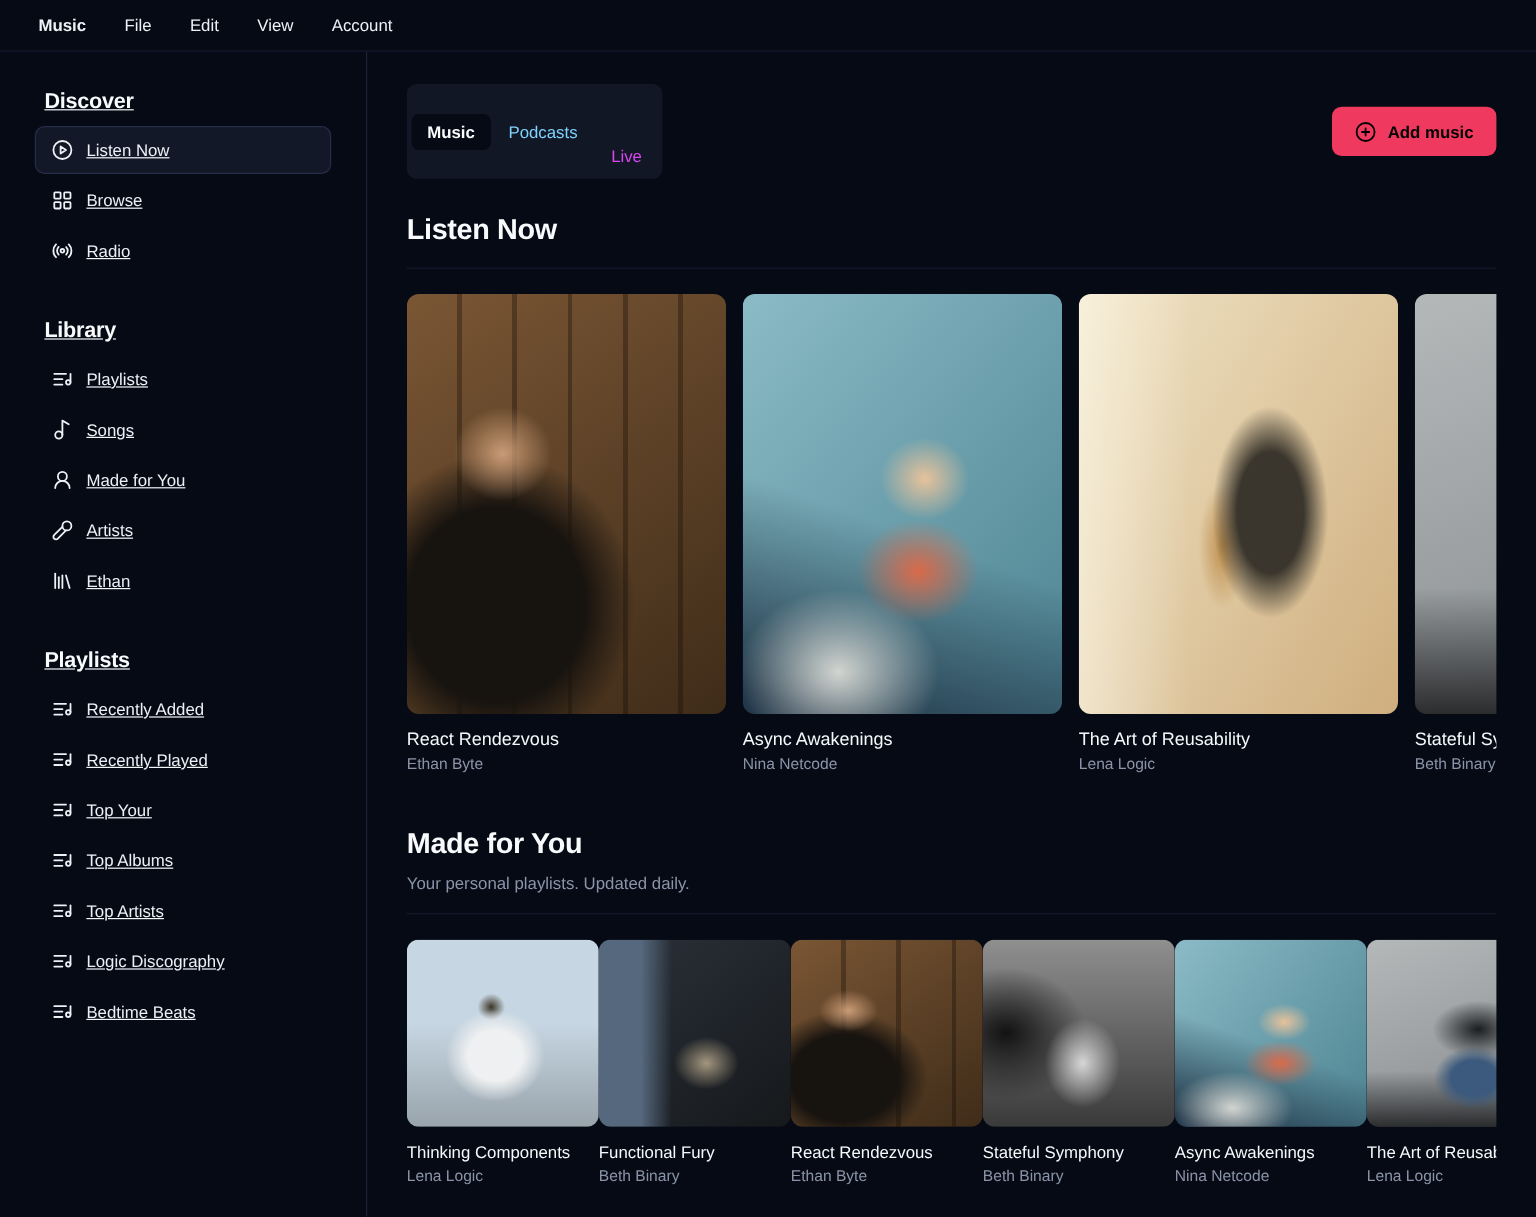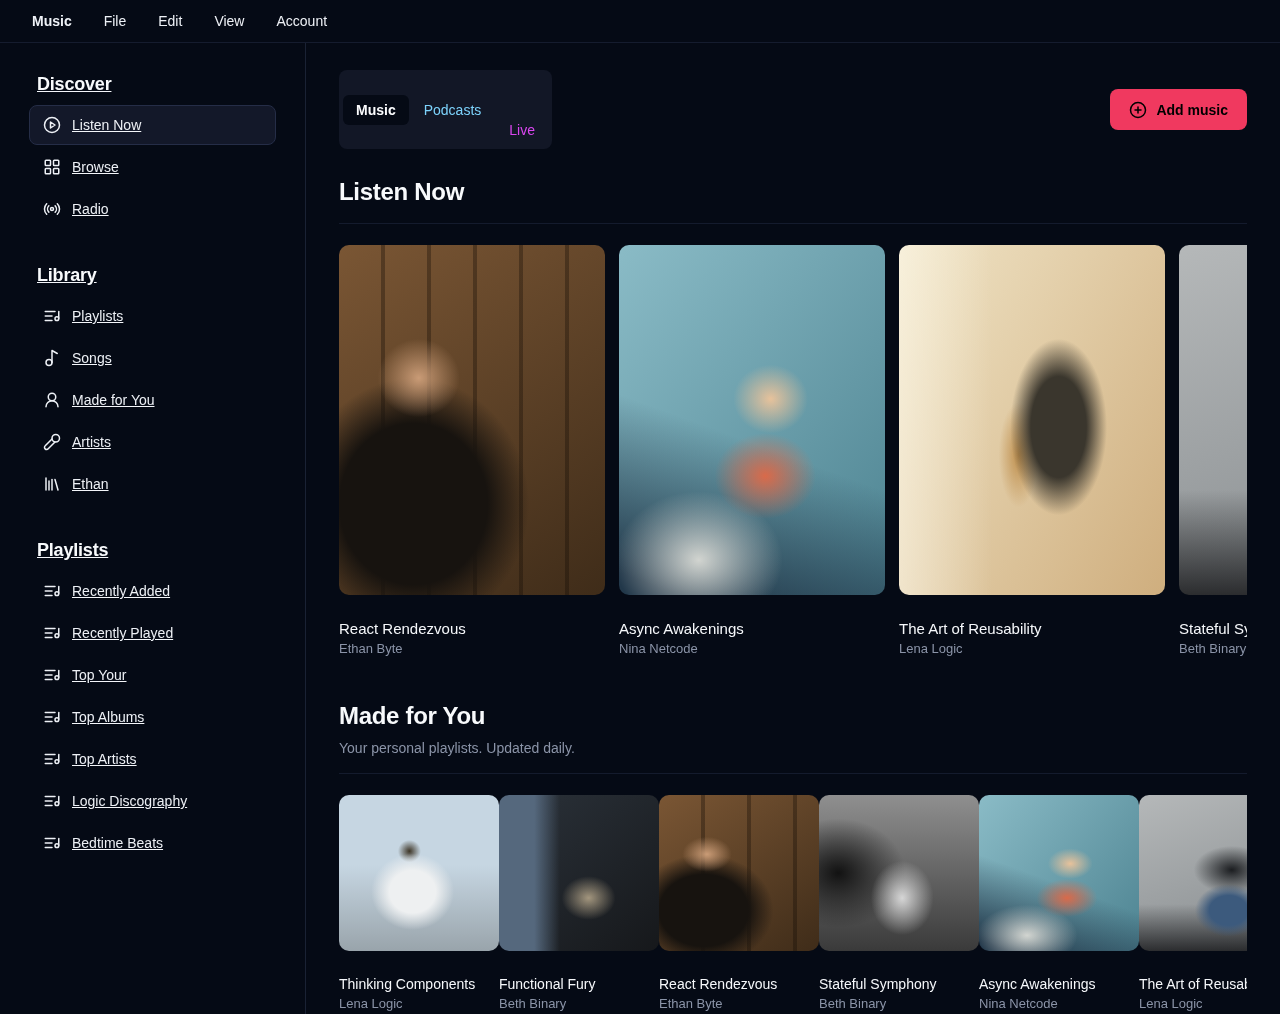--- a/index.html
+++ b/index.html
@@ -75,21 +75,21 @@
   .card-row { display: flex; overflow: hidden; }
   .row-lg { gap: 14px; }
   .row-sm { }
   .card { flex-shrink: 0; cursor: pointer; }
   .card-lg { width: 266px; }
   .card-sm { width: 160px; }
   .art { border-radius: 10px; }
   .card-lg .art { width: 266px; height: 350px; }
   .card-sm .art { width: 160px; height: 156px; }
   .card .title {
-    margin-top: 25px; font-weight: 500; color: #f6f8fb; white-space: nowrap;
+    margin-top: 13px; font-weight: 500; color: #f6f8fb; white-space: nowrap;
   }
   .card-lg .title { font-size: 15px; }
   .card-sm .title { font-size: 14px; }
   .card .artist {
     margin-top: 4px; font-size: 13px; color: #8b94a8; white-space: nowrap;
   }
 </style>
 </head>
 <body>
 

